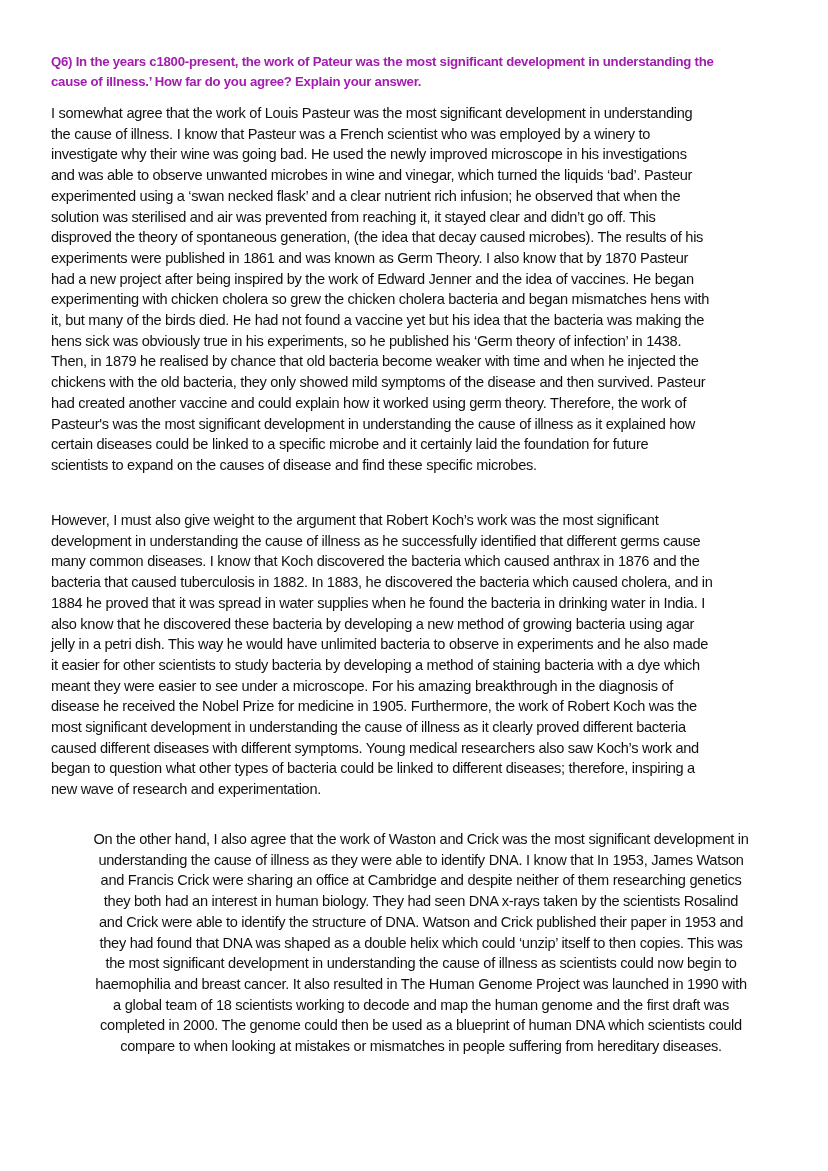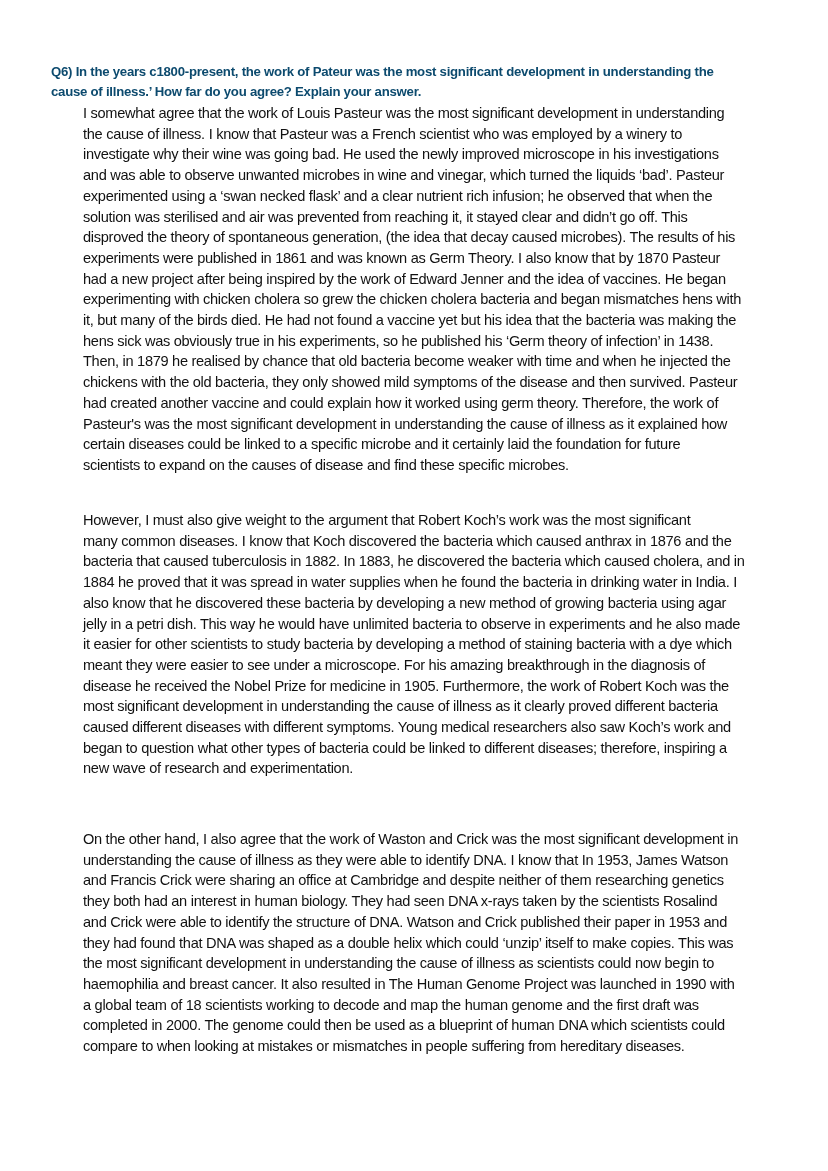--- a/index.html
+++ b/index.html
@@ -3,32 +3,32 @@
 <meta charset="utf-8">
 <style>
   html, body { margin: 0; padding: 0; background: #ffffff; }
   body { width: 828px; height: 1171px; overflow: hidden; position: relative; }
   .page {
     position: absolute; left: 0; top: 0; width: 828px; height: 1171px;
     background: #ffffff; color: #111111;
     font-family: "Liberation Sans", "DejaVu Sans", sans-serif;
   }
   .question {
-    position: absolute; left: 51px; top: 62px; width: 740px;
+    position: absolute; left: 51px; top: 52px; width: 740px;
     font-weight: bold; font-size: 13.2px; line-height: 20px;
-    letter-spacing: -0.25px; color: #0c4a6e;
+    letter-spacing: -0.25px; color: #a21caf;
   }
   .para {
     position: absolute; left: 51px; width: 740px;
-    font-size: 14.6px; line-height: 20.7px; letter-spacing: -0.3px; color: #111; margin-left: 32px;
+    font-size: 14.6px; line-height: 20.7px; letter-spacing: -0.3px; color: #111;
   }
   .line { display: block; white-space: nowrap; }
   #p1 { top: 103px; }
   #p2 { top: 510px; }
-  #p3 { top: 829px; }
+  #p3 { top: 829px; text-align: center; }
 </style>
 </head>
 <body>
 
 <div class="page">
 
   <div class="question" id="q">
     <span class="line">Q6) In the years c1800-present, the work of Pateur was the most significant development in understanding the</span>
     <span class="line">cause of illness.’ How far do you agree? Explain your answer.</span>
   </div>
@@ -48,40 +48,41 @@
       <span class="line">hens sick was obviously true in his experiments, so he published his ‘Germ theory of infection’ in 1438.</span>
       <span class="line">Then, in 1879 he realised by chance that old bacteria become weaker with time and when he injected the</span>
       <span class="line">chickens with the old bacteria, they only showed mild symptoms of the disease and then survived. Pasteur</span>
       <span class="line">had created another vaccine and could explain how it worked using germ theory. Therefore, the work of</span>
       <span class="line">Pasteur's was the most significant development in understanding the cause of illness as it explained how</span>
       <span class="line">certain diseases could be linked to a specific microbe and it certainly laid the foundation for future</span>
       <span class="line">scientists to expand on the causes of disease and find these specific microbes.</span>
     </div>
   <div class="para" id="p2">
       <span class="line">However, I must also give weight to the argument that Robert Koch’s work was the most significant</span>
+      <span class="line">development in understanding the cause of illness as he successfully identified that different germs cause</span>
       <span class="line">many common diseases. I know that Koch discovered the bacteria which caused anthrax in 1876 and the</span>
       <span class="line">bacteria that caused tuberculosis in 1882. In 1883, he discovered the bacteria which caused cholera, and in</span>
       <span class="line">1884 he proved that it was spread in water supplies when he found the bacteria in drinking water in India. I</span>
       <span class="line">also know that he discovered these bacteria by developing a new method of growing bacteria using agar</span>
       <span class="line">jelly in a petri dish. This way he would have unlimited bacteria to observe in experiments and he also made</span>
       <span class="line">it easier for other scientists to study bacteria by developing a method of staining bacteria with a dye which</span>
       <span class="line">meant they were easier to see under a microscope. For his amazing breakthrough in the diagnosis of</span>
       <span class="line">disease he received the Nobel Prize for medicine in 1905. Furthermore, the work of Robert Koch was the</span>
       <span class="line">most significant development in understanding the cause of illness as it clearly proved different bacteria</span>
       <span class="line">caused different diseases with different symptoms. Young medical researchers also saw Koch’s work and</span>
       <span class="line">began to question what other types of bacteria could be linked to different diseases; therefore, inspiring a</span>
       <span class="line">new wave of research and experimentation.</span>
     </div>
   <div class="para" id="p3">
       <span class="line">On the other hand, I also agree that the work of Waston and Crick was the most significant development in</span>
       <span class="line">understanding the cause of illness as they were able to identify DNA. I know that In 1953, James Watson</span>
       <span class="line">and Francis Crick were sharing an office at Cambridge and despite neither of them researching genetics</span>
       <span class="line">they both had an interest in human biology. They had seen DNA x-rays taken by the scientists Rosalind</span>
       <span class="line">and Crick were able to identify the structure of DNA. Watson and Crick published their paper in 1953 and</span>
-      <span class="line">they had found that DNA was shaped as a double helix which could ‘unzip’ itself to make copies. This was</span>
+      <span class="line">they had found that DNA was shaped as a double helix which could ‘unzip’ itself to then copies. This was</span>
       <span class="line">the most significant development in understanding the cause of illness as scientists could now begin to</span>
       <span class="line">haemophilia and breast cancer.  It also resulted in The Human Genome Project was launched in 1990 with</span>
       <span class="line">a global team of 18 scientists working to decode and map the human genome and the first draft was</span>
       <span class="line">completed in 2000. The genome could then be used as a blueprint of human DNA which scientists could</span>
       <span class="line">compare to when looking at mistakes or mismatches in people suffering from hereditary diseases.</span>
     </div>
 
 </div>
 
 </body></html>

